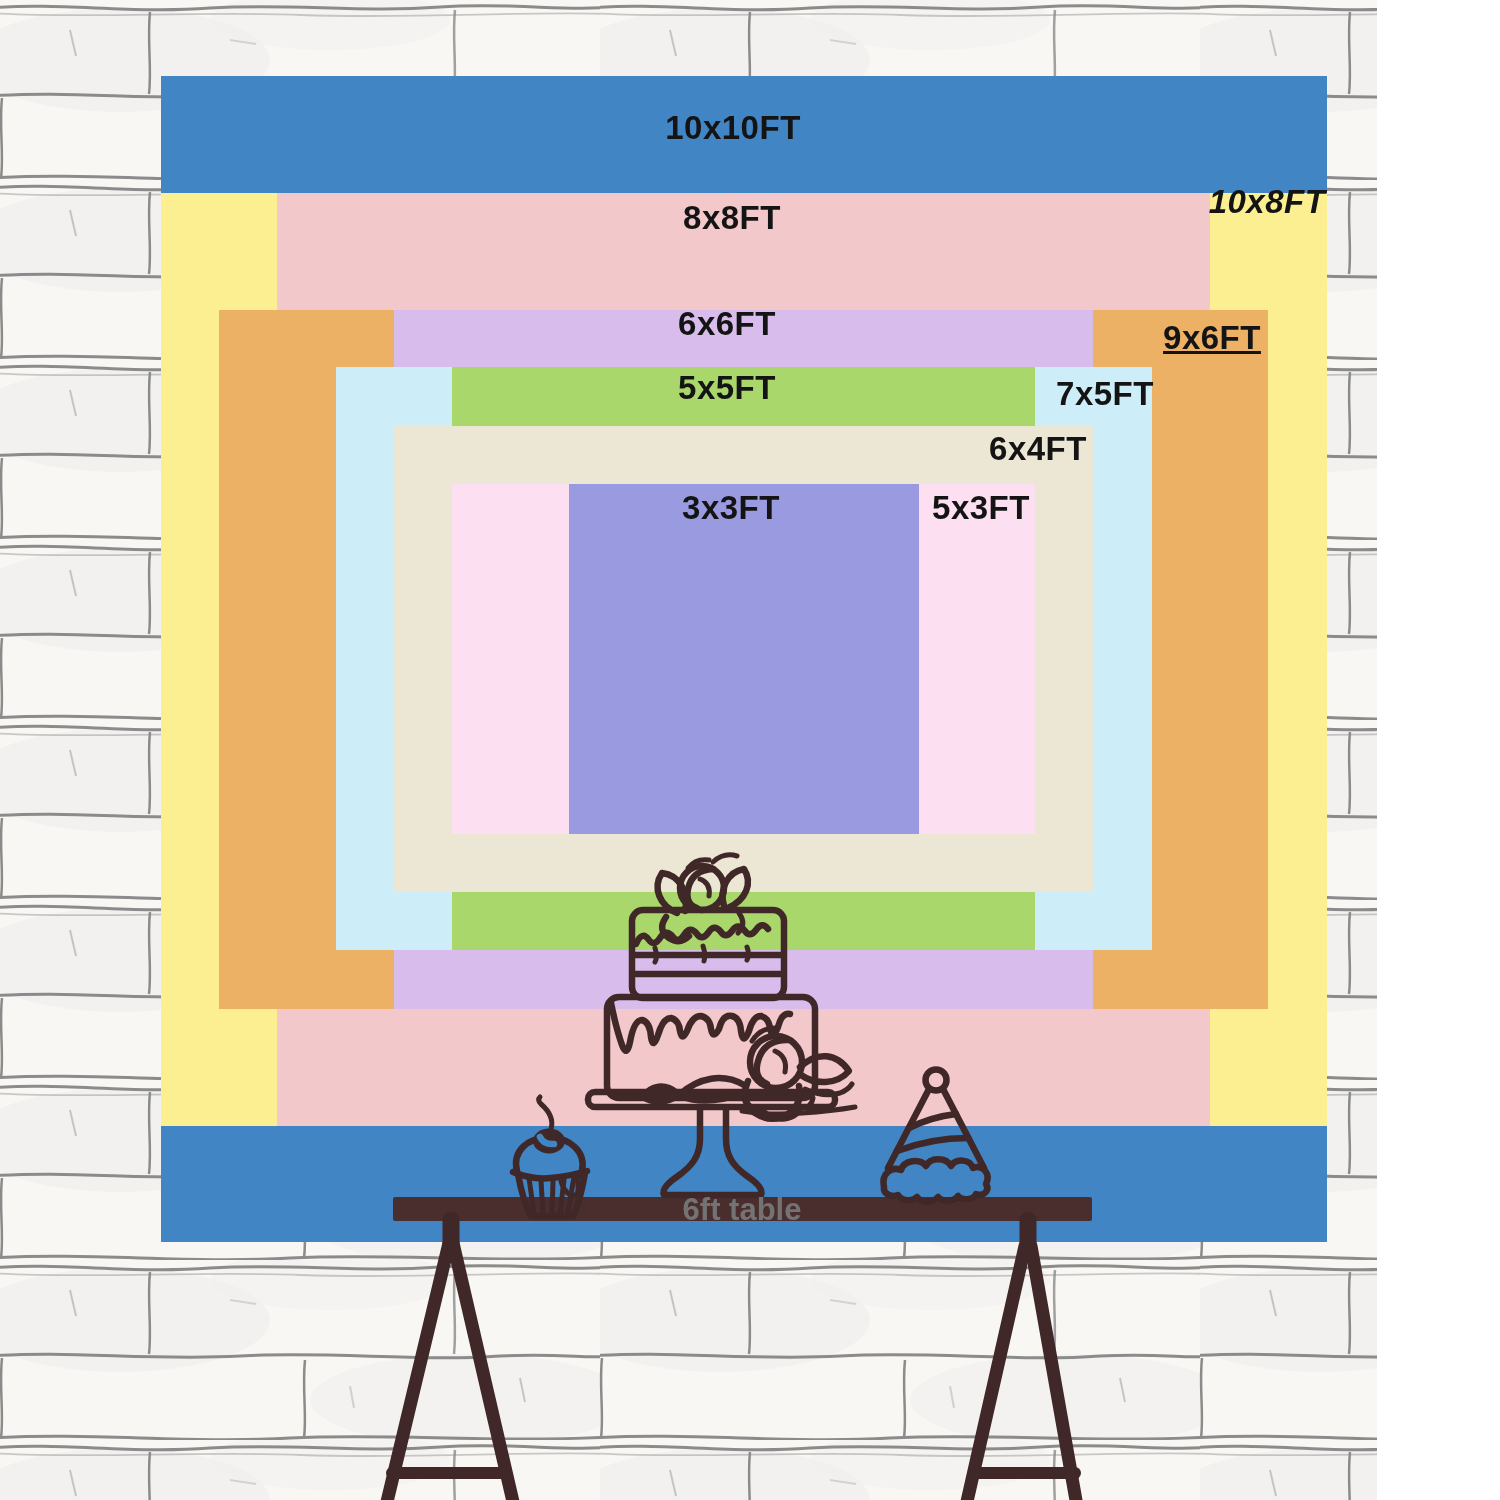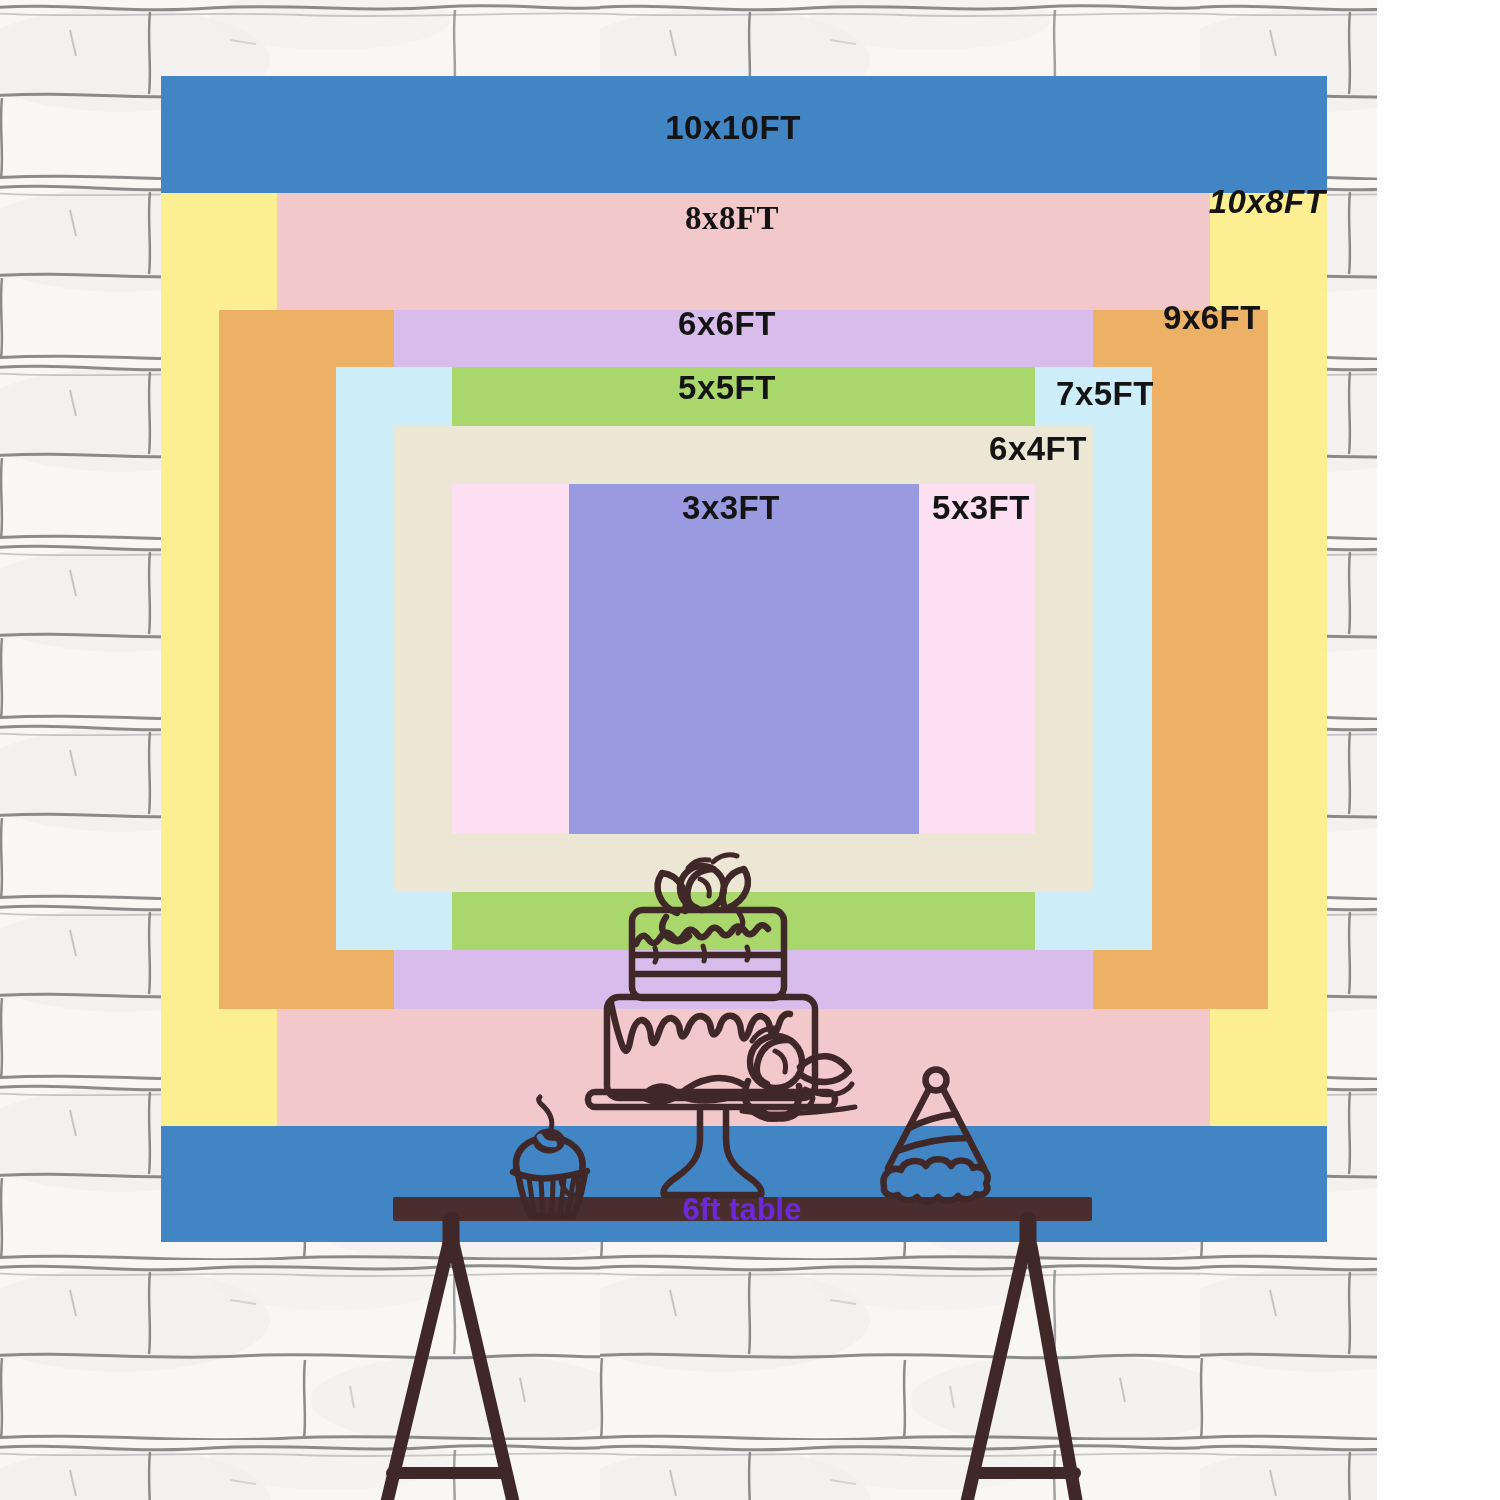--- a/index.html
+++ b/index.html
@@ -15,22 +15,22 @@
   .r4{left:394px;top:310px;width:699px;height:699px;}
   .r5{left:336px;top:367px;width:816px;height:583px;}
   .r6{left:452px;top:367px;width:583px;height:583px;}
   .r7{left:394px;top:426px;width:699px;height:466px;}
   .r8{left:452px;top:484px;width:583px;height:350px;}
   .r9{left:569px;top:484px;width:350px;height:350px;}
   .labels{position:absolute;left:0;top:0;width:100%;height:100%;pointer-events:none;}
   .lbl{position:absolute;transform:translate(-50%,-50%);font-size:33px;font-weight:600;white-space:nowrap;letter-spacing:.5px;}
   .lbl-10x10{left:733px;top:128px;}
   .lbl-10x8{left:1267px;top:202px;font-style:italic;}
-  .lbl-8x8{left:732px;top:218px;font-family:Liberation Serif, serif;}
-  .lbl-9x6{left:1212px;top:318px;}
+  .lbl-8x8{left:732px;top:218px;}
+  .lbl-9x6{left:1212px;top:338px;text-decoration:underline;}
   .lbl-6x6{left:727px;top:324px;}
   .lbl-7x5{left:1099px;top:394px;margin-left:6px;}
   .lbl-5x5{left:727px;top:388px;}
   .lbl-6x4{left:1038px;top:449px;}
   .lbl-5x3{left:981px;top:508px;}
   .lbl-3x3{left:731px;top:508px;}
   .table-surface{position:absolute;left:393px;top:1197px;width:699px;height:24px;border-radius:2px;}
   .decor{position:absolute;left:0;top:0;width:1500px;height:1500px;pointer-events:none;}
   .decor path,.decor rect,.decor circle,.decor ellipse{fill:none;stroke:currentColor;stroke-width:6.5;stroke-linecap:round;stroke-linejoin:round;}
   .decor .fill{fill:currentColor;stroke:none;}
@@ -167,14 +167,14 @@
     <g stroke-width="7">
       <circle cx="936" cy="1080" r="10.5"></circle>
       <path d="M929 1089 L888 1168"></path>
       <path d="M943 1089 L984 1168"></path>
       <path d="M909 1128 q22 -11 47 -14"></path>
       <path d="M897 1151 q34 -13 71 -13"></path>
       <path d="M884 1187 c-3 -13 7 -21 17 -17 c3 -10 19 -12 25 -4 c4 -9 20 -9 25 0 c5 -8 19 -7 22 2 c10 -4 18 6 13 16 c4 6 -2 13 -10 10 c-2 6 -14 7 -18 2 c-4 6 -16 6 -20 1 c-5 6 -17 6 -21 0 c-5 5 -16 4 -19 -2 c-8 3 -15 -2 -14 -8 z"></path>
     </g>
   </svg>
 
-  <span class="table-label" style="color: #6d28d9;">6ft table</span>
+  <span class="table-label" style="color: #737373;">6ft table</span>
 </div>
 
 </body></html>

